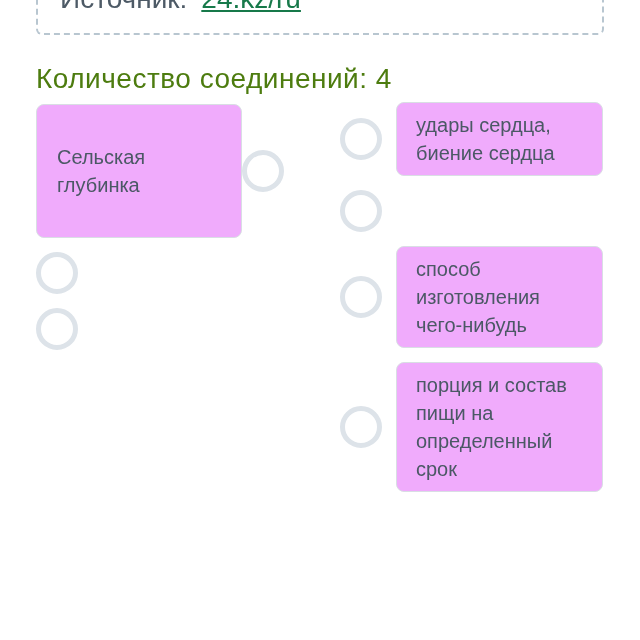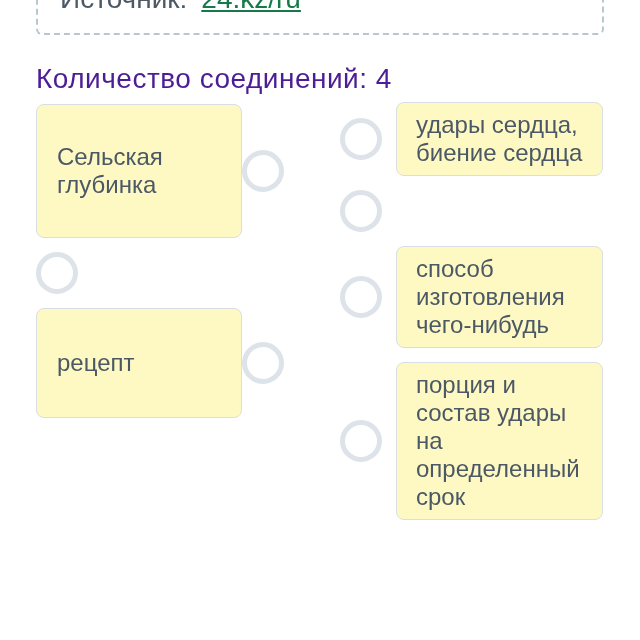--- a/index.html
+++ b/index.html
@@ -51,43 +51,43 @@
   
   .title {
     position: absolute;
     left: 36px;
     top: 62px;
     margin: 0;
     font-size: 28px;
     line-height: 34px;
     font-weight: 400;
     letter-spacing: 0.5px;
-    color: #4c1d95;
+    color: #4d7c0f;
     white-space: nowrap;
   }
   
   .column {
     position: absolute;
     display: flex;
     flex-direction: column;
   }
   .column.left  { left: 36px;  top: 104px; }
   .column.right { left: 340px; top: 102px; }
   .match-row {
     display: flex;
     align-items: center;
     margin-bottom: 14px;
   }
   .card {
     box-sizing: border-box;
-    background: #fef9c3;
+    background: #f0abfc;
     border: 1px solid #d9dee4;
     border-radius: 8px;
     color: #4b5865;
-    font-size: 24px;
+    font-size: 20px;
     line-height: 28px;
     cursor: pointer;
   }
   .left-card {
     width: 206px;
     min-height: 110px;
     padding: 38px 20px;
     display: flex;
     align-items: center;
   }
@@ -123,35 +123,34 @@
 
   <div class="column left">
       <div class="match-row">
         <div class="card left-card">Сельская глубинка</div>
         <div class="connector"></div>
       </div>
       <div class="match-row">
         <div class="connector"></div>
       </div>
       <div class="match-row">
-        <div class="card left-card">рецепт</div>
         <div class="connector"></div>
       </div>
     </div>
   <div class="column right">
       <div class="match-row">
         <div class="connector"></div>
         <div class="card right-card">удары сердца, биение сердца</div>
       </div>
       <div class="match-row">
         <div class="connector"></div>
       </div>
       <div class="match-row">
         <div class="connector"></div>
         <div class="card right-card">способ изготовления чего-нибудь</div>
       </div>
       <div class="match-row">
         <div class="connector"></div>
-        <div class="card right-card">порция и состав удары на определенный срок</div>
+        <div class="card right-card">порция и состав пищи на определенный срок</div>
       </div>
     </div>
 
 </div>
 
 </body></html>

